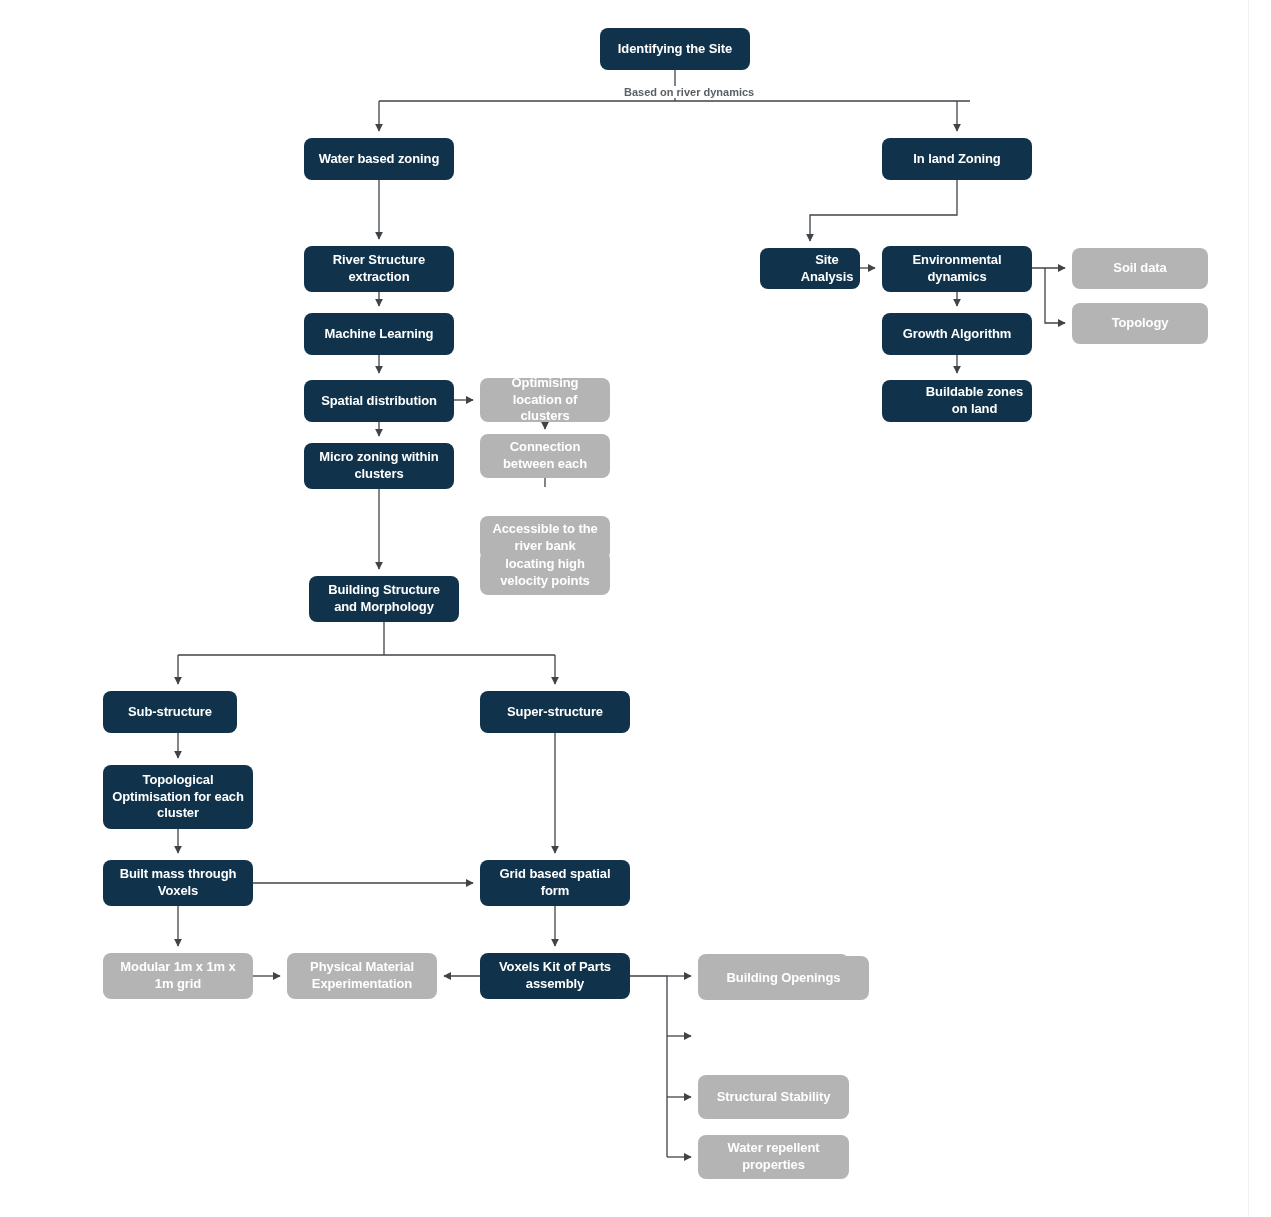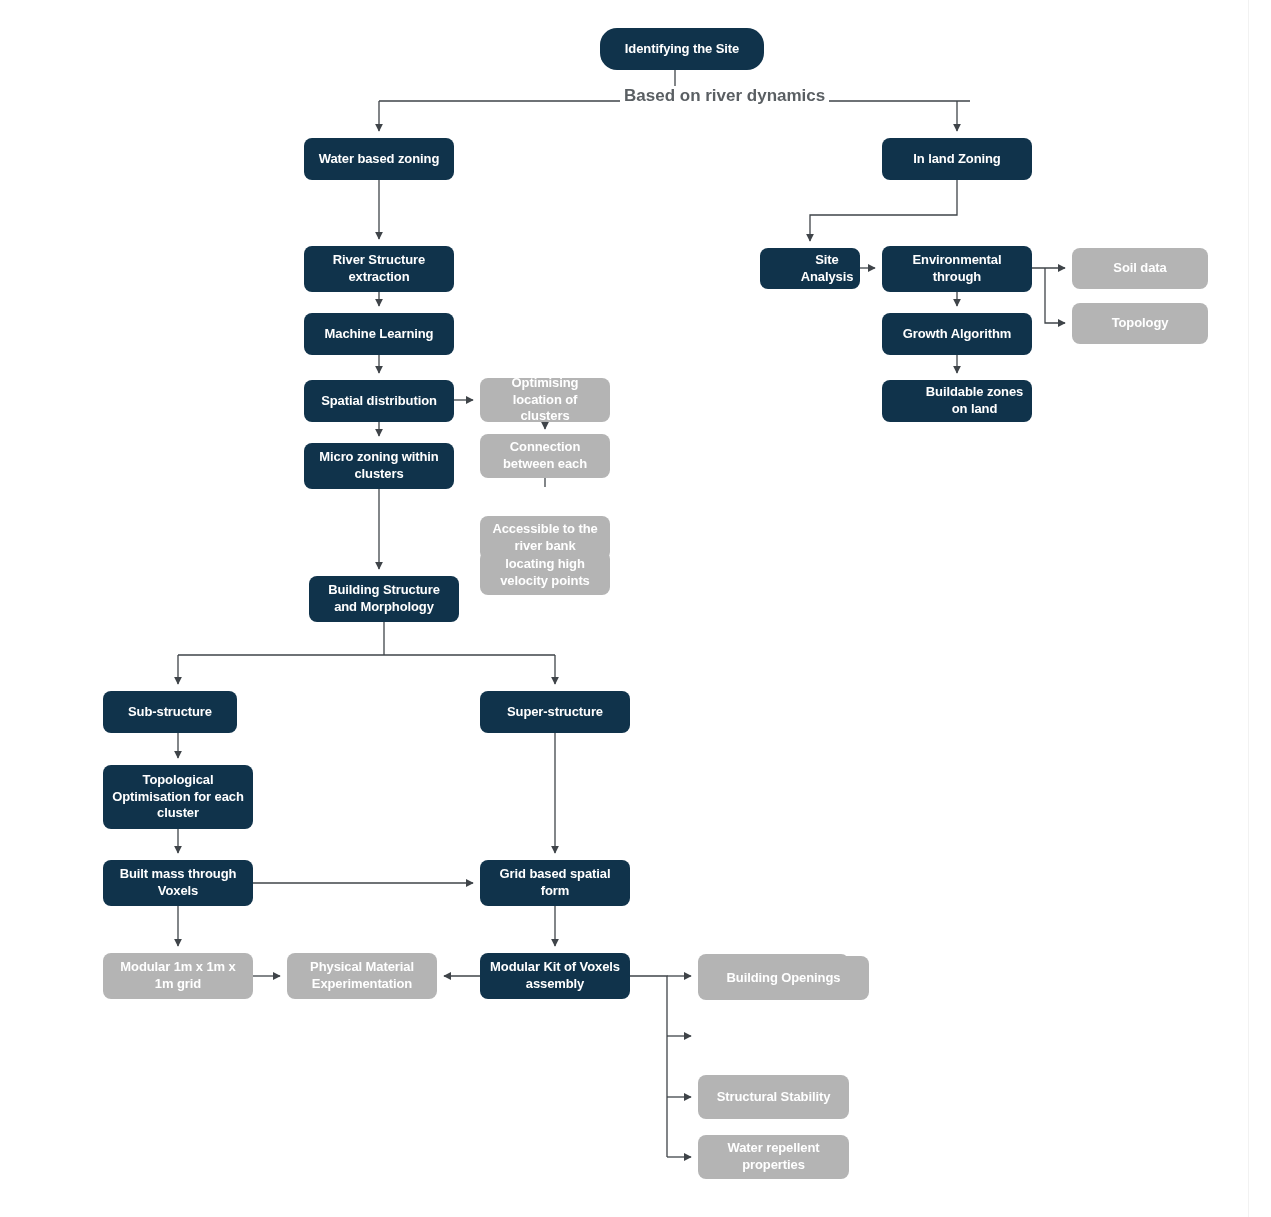--- a/index.html
+++ b/index.html
@@ -42,21 +42,21 @@
     letter-spacing: -0.1px;
   }
   .node.dark {
     background: #10334b;
   }
   .node.gray {
     background: #b4b4b4;
   }
   .edge-label {
     position: absolute;
-    font-size: 17px;
+    font-size: 11px;
     font-weight: bold;
     color: #5a5f63;
     white-space: nowrap;
     background: #ffffff;
     padding: 0 4px;
   }
   .scroll-hint {
     position: absolute;
     top: 0;
     right: 22px;
@@ -119,46 +119,46 @@
       <path d="M 667 976 L 691 976" marker-end="url(#arrow)"></path>
       <path d="M 667 1036 L 691 1036" marker-end="url(#arrow)"></path>
       <path d="M 667 1097 L 691 1097" marker-end="url(#arrow)"></path>
       <path d="M 667 1157 L 691 1157" marker-end="url(#arrow)"></path>
     </g>
   </svg>
 
   <div class="scroll-hint"></div>
 
   <div id="nodes">
-      <div class="node dark" style="left: 600px; top: 28px; width: 164px; height: 42px; border-radius: 17px;">Identifying the Site</div>
+      <div class="node dark" style="left: 600px; top: 28px; width: 150px; height: 42px;">Identifying the Site</div>
       <div class="node dark" style="left: 304px; top: 138px; width: 150px; height: 42px;">Water based zoning</div>
       <div class="node dark" style="left: 882px; top: 138px; width: 150px; height: 42px;">In land Zoning</div>
       <div class="node dark" style="left: 304px; top: 246px; width: 150px; height: 46px;">River Structure extraction</div>
       <div class="node dark" style="left: 304px; top: 313px; width: 150px; height: 42px;">Machine Learning</div>
       <div class="node dark" style="left: 304px; top: 380px; width: 150px; height: 42px;">Spatial distribution</div>
       <div class="node dark" style="left: 304px; top: 443px; width: 150px; height: 46px;">Micro zoning within clusters</div>
       <div class="node dark" style="left: 309px; top: 576px; width: 150px; height: 46px;">Building Structure and Morphology</div>
       <div class="node gray" style="left: 480px; top: 378px; width: 130px; height: 44px;">Optimising location of clusters</div>
       <div class="node gray" style="left: 480px; top: 434px; width: 130px; height: 44px;">Connection between each</div>
       <div class="node gray" style="left: 480px; top: 487px; width: 130px; height: 44px; margin-top: 29px;">Accessible to the river bank</div>
       <div class="node gray" style="left: 480px; top: 551px; width: 130px; height: 44px;">locating high velocity points</div>
       <div class="node dark" style="left: 760px; top: 248px; width: 100px; height: 41px; padding-left: 42px;">Site Analysis</div>
-      <div class="node dark" style="left: 882px; top: 246px; width: 150px; height: 46px;">Environmental through</div>
+      <div class="node dark" style="left: 882px; top: 246px; width: 150px; height: 46px;">Environmental dynamics</div>
       <div class="node dark" style="left: 882px; top: 313px; width: 150px; height: 42px;">Growth Algorithm</div>
       <div class="node dark" style="left: 882px; top: 380px; width: 150px; height: 42px; padding-left: 43px;">Buildable zones on land</div>
       <div class="node gray" style="left: 1072px; top: 248px; width: 136px; height: 41px;">Soil data</div>
       <div class="node gray" style="left: 1072px; top: 303px; width: 136px; height: 41px;">Topology</div>
       <div class="node dark" style="left: 103px; top: 691px; width: 134px; height: 42px;">Sub-structure</div>
       <div class="node dark" style="left: 480px; top: 691px; width: 150px; height: 42px;">Super-structure</div>
       <div class="node dark" style="left: 103px; top: 765px; width: 150px; height: 64px;">Topological Optimisation for each cluster</div>
       <div class="node dark" style="left: 103px; top: 860px; width: 150px; height: 46px;">Built mass through Voxels</div>
       <div class="node dark" style="left: 480px; top: 860px; width: 150px; height: 46px;">Grid based spatial form</div>
       <div class="node gray" style="left: 103px; top: 953px; width: 150px; height: 46px;">Modular 1m x 1m x 1m grid</div>
       <div class="node gray" style="left: 287px; top: 953px; width: 150px; height: 46px;">Physical Material Experimentation</div>
-      <div class="node dark" style="left: 480px; top: 953px; width: 150px; height: 46px;">Modular Kit of Voxels assembly</div>
+      <div class="node dark" style="left: 480px; top: 953px; width: 150px; height: 46px;">Voxels Kit of Parts assembly</div>
       <div class="node gray" style="left: 698px; top: 954px; width: 151px; height: 44px;">Environmental parameters</div>
       <div class="node gray" style="left: 698px; top: 956px; width: 171px; height: 44px;">Building Openings</div>
       <div class="node gray" style="left: 698px; top: 1075px; width: 151px; height: 44px;">Structural Stability</div>
       <div class="node gray" style="left: 698px; top: 1135px; width: 151px; height: 44px;">Water repellent properties</div>
     </div>
 
   <div id="edge-labels">
       <div class="edge-label" style="left: 620px; top: 86px;">Based on river dynamics</div>
     </div>
 

